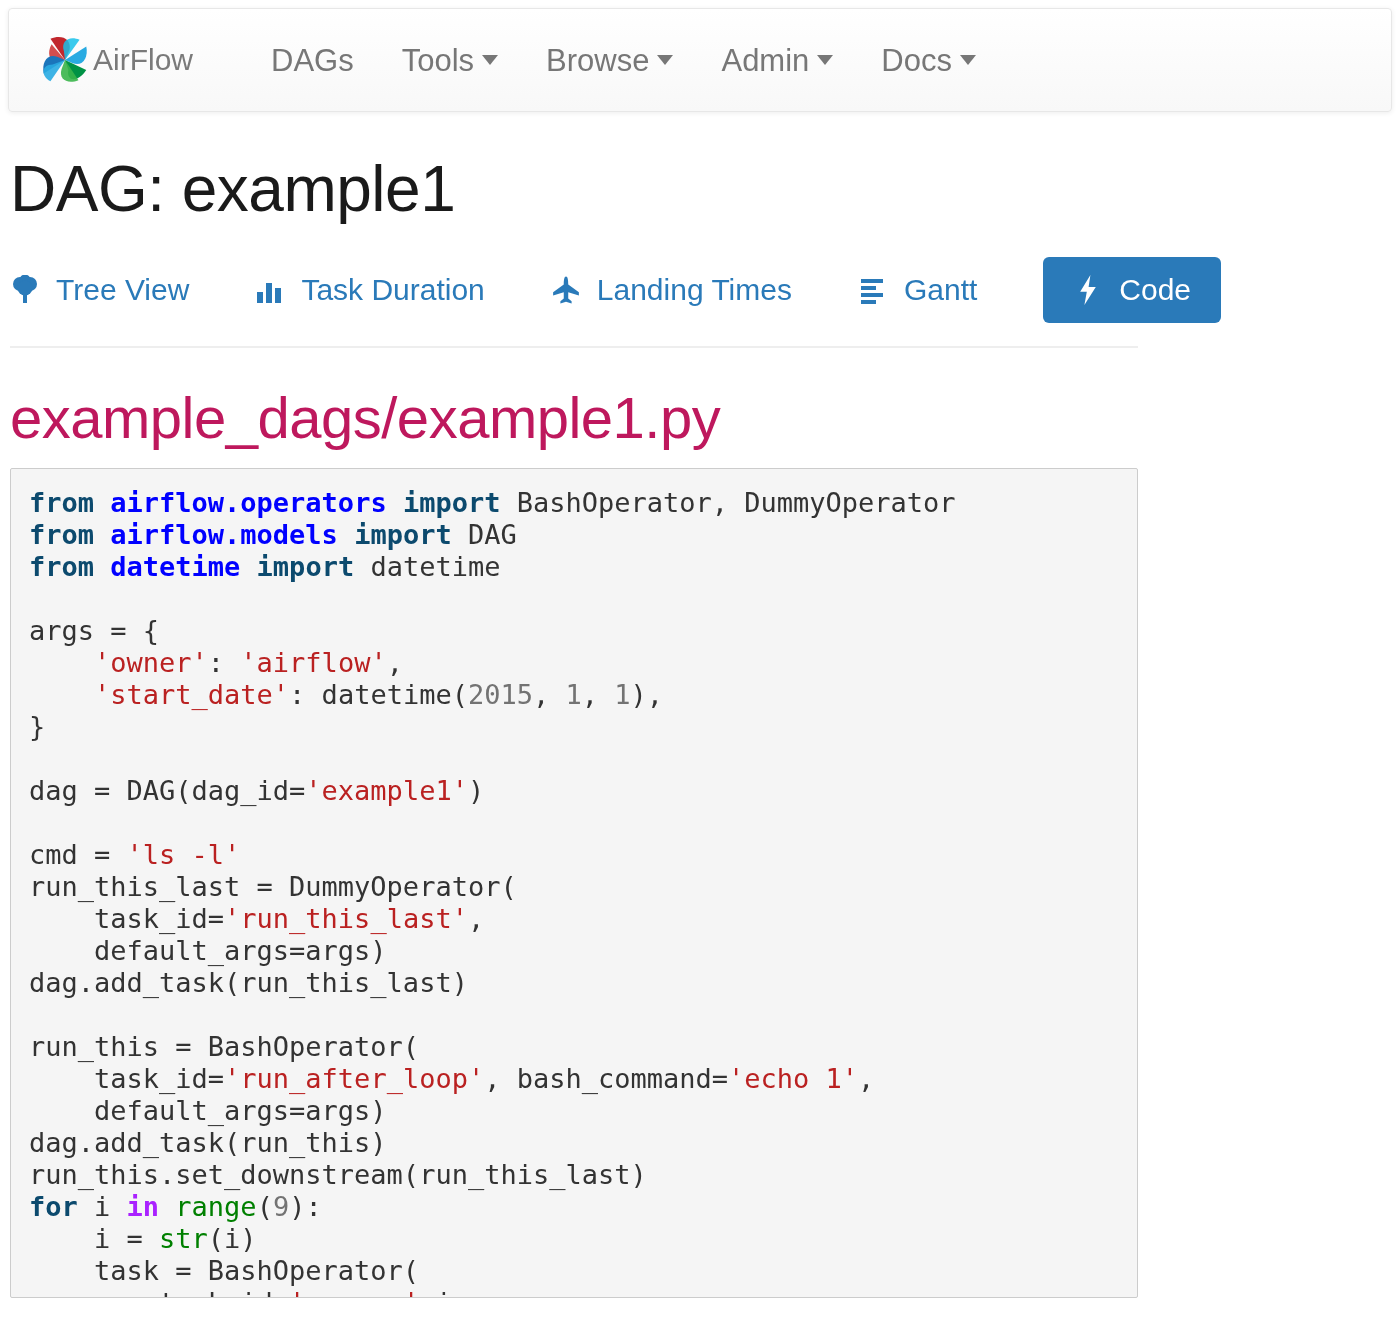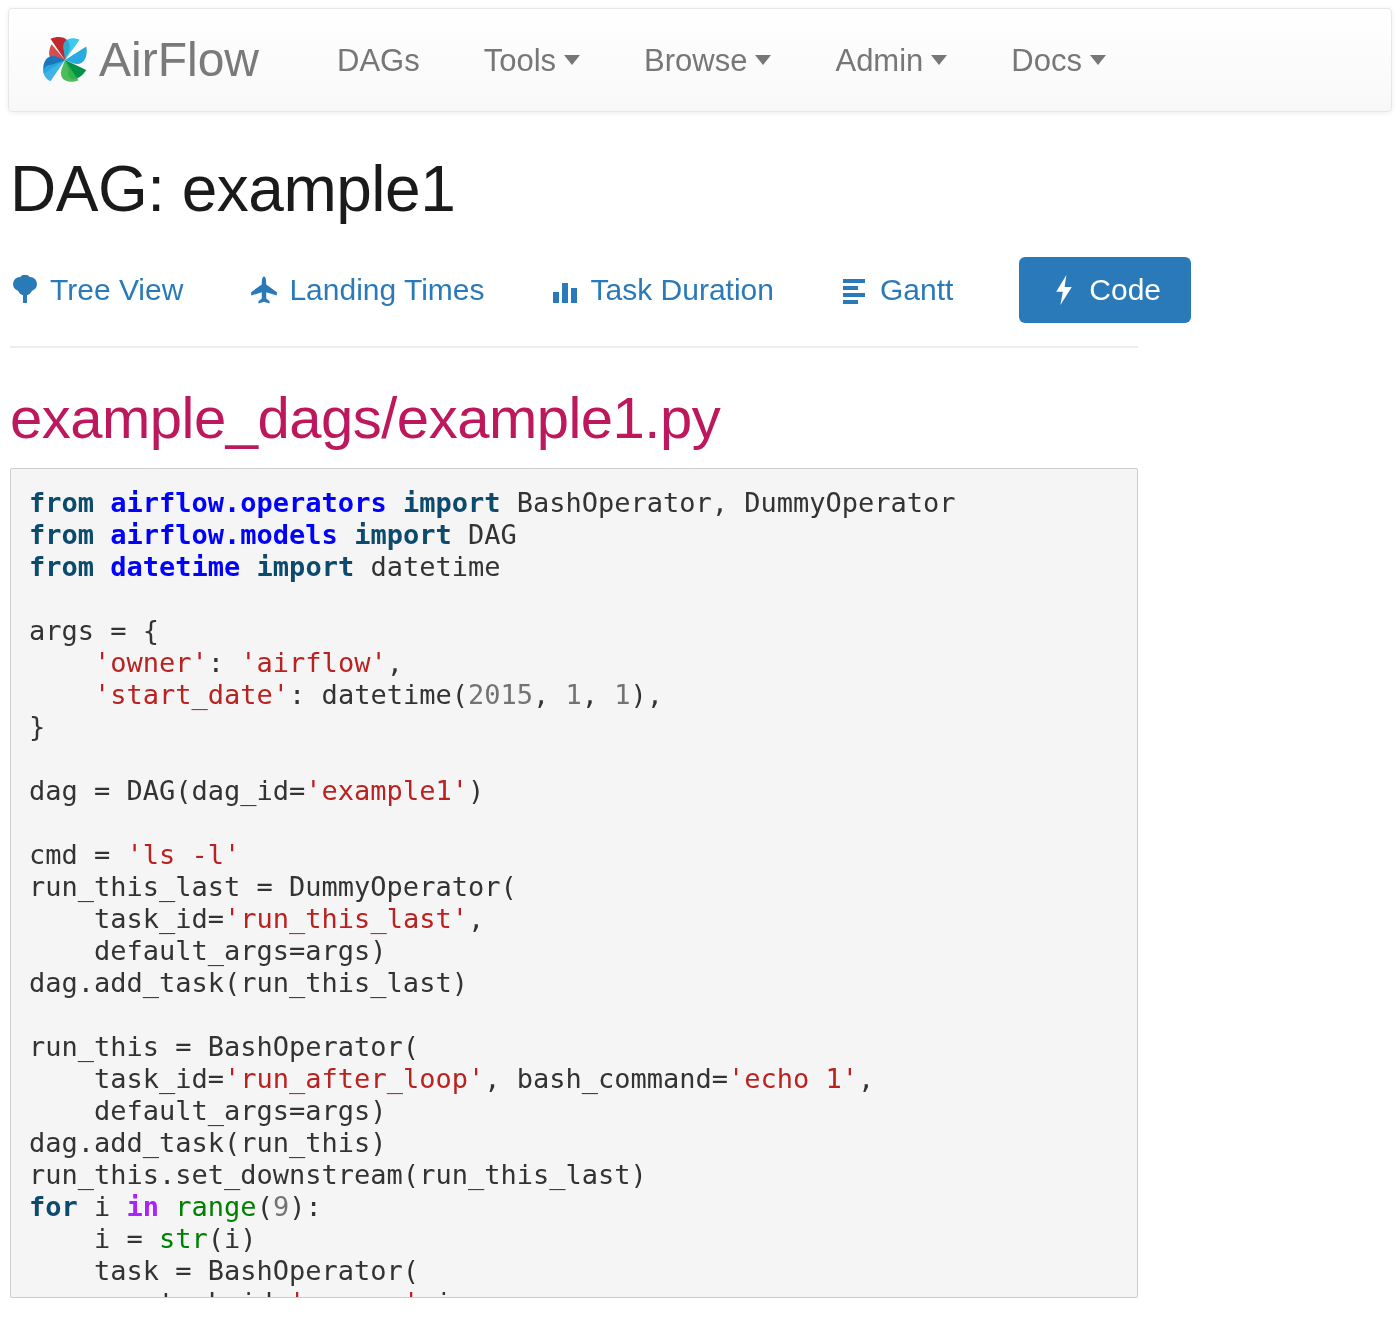--- a/index.html
+++ b/index.html
@@ -37,34 +37,32 @@
     text-decoration: none;
     color: #777;
   }
   .brand-logo {
     width: 56px;
     height: 56px;
     display: block;
     flex: 0 0 auto;
   }
   .brand-text {
-    font-size: 48px;
+    font-size: 30px;
     color: #7a7a7a;
-    margin-left: 6px;
     line-height: 1;
     white-space: nowrap;
   }
   .nav-items {
     display: flex;
     align-items: flex-end;
     list-style: none;
     margin: 12px;
     padding: 0;
     margin-left: 54px;
-    gap: 16px;
   }
   .nav-items li { margin: 0; }
   .nav-link {
     display: flex;
     align-items: center;
     padding: 0 24px;
     font-size: 31px;
     color: #777;
     text-decoration: none;
     line-height: 1;
@@ -99,21 +97,21 @@
   
   .tab-row {
     display: flex;
     align-items: center;
     margin-top: 28px;
     height: 76px;
   }
   .tab-link {
     display: flex;
     align-items: center;
-    gap: 10px;
+    gap: 16px;
     font-size: 30px;
     color: #2a7ab9;
     text-decoration: none;
     padding: 12px 0;
     margin-right: 66px;
     white-space: nowrap;
     line-height: 1;
   }
   .tab-link:last-child { margin-right: 0; }
   .tab-link.active {
@@ -245,36 +243,36 @@
             <circle cx="14" cy="13" r="7.5"></circle>
           <rect x="12" y="13" width="4" height="15"></rect>
         </svg>
       </span>
       <span>Tree View</span>
     </a>
 
 
     <a class="tab-link" href="#">
       <span class="tab-icon">
-        <svg width="28" height="30" viewBox="0 0 100 100" xmlns="http://www.w3.org/2000/svg" fill="#2a7ab9">
-          <path d="M50 2 C56 2 58 14 58 30 L96 58 L96 70 L58 58 L58 80 L70 90 L70 98 L50 92 L30 98 L30 90 L42 80 L42 58 L4 70 L4 58 L42 30 C42 14 44 2 50 2 Z"></path>
-        </svg>
-      </span>
-      <span>Landing Times</span>
-    </a>
-
-    <a class="tab-link" href="#">
-      <span class="tab-icon">
         <svg width="28" height="28" viewBox="0 0 28 28" xmlns="http://www.w3.org/2000/svg" fill="#2a7ab9">
           <rect x="1" y="16" width="6" height="11"></rect>
           <rect x="10" y="7" width="6" height="20"></rect>
           <rect x="19" y="12" width="6" height="15"></rect>
         </svg>
       </span>
       <span>Task Duration</span>
+    </a>
+
+    <a class="tab-link" href="#">
+      <span class="tab-icon">
+        <svg width="28" height="30" viewBox="0 0 100 100" xmlns="http://www.w3.org/2000/svg" fill="#2a7ab9">
+          <path d="M50 2 C56 2 58 14 58 30 L96 58 L96 70 L58 58 L58 80 L70 90 L70 98 L50 92 L30 98 L30 90 L42 80 L42 58 L4 70 L4 58 L42 30 C42 14 44 2 50 2 Z"></path>
+        </svg>
+      </span>
+      <span>Landing Times</span>
     </a>
 
     <a class="tab-link" href="#">
       <span class="tab-icon">
         <svg width="28" height="28" viewBox="0 0 28 28" xmlns="http://www.w3.org/2000/svg" fill="#2a7ab9">
           <rect x="2" y="3" width="22" height="4"></rect>
           <rect x="2" y="10" width="15" height="4"></rect>
           <rect x="2" y="17" width="22" height="4"></rect>
           <rect x="2" y="24" width="15" height="4"></rect>
         </svg>

